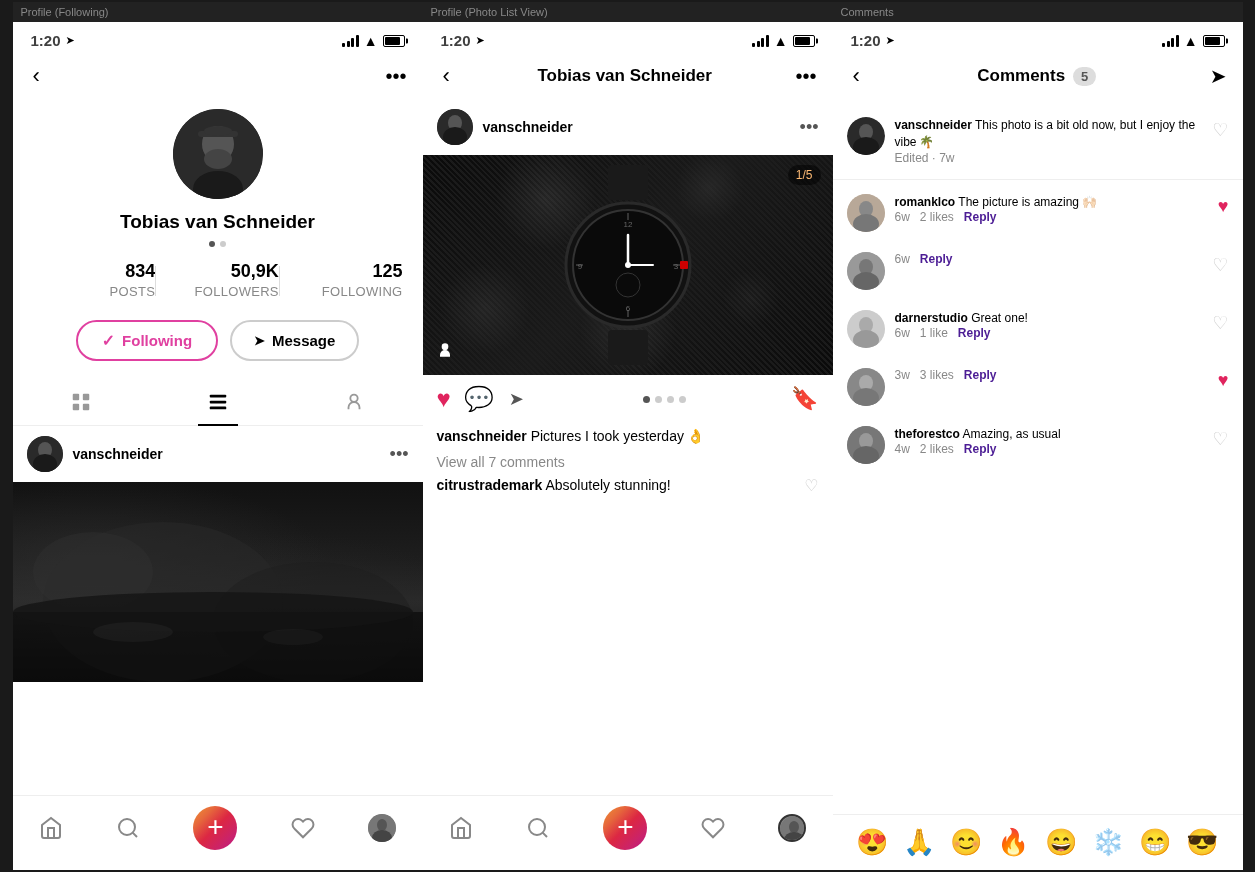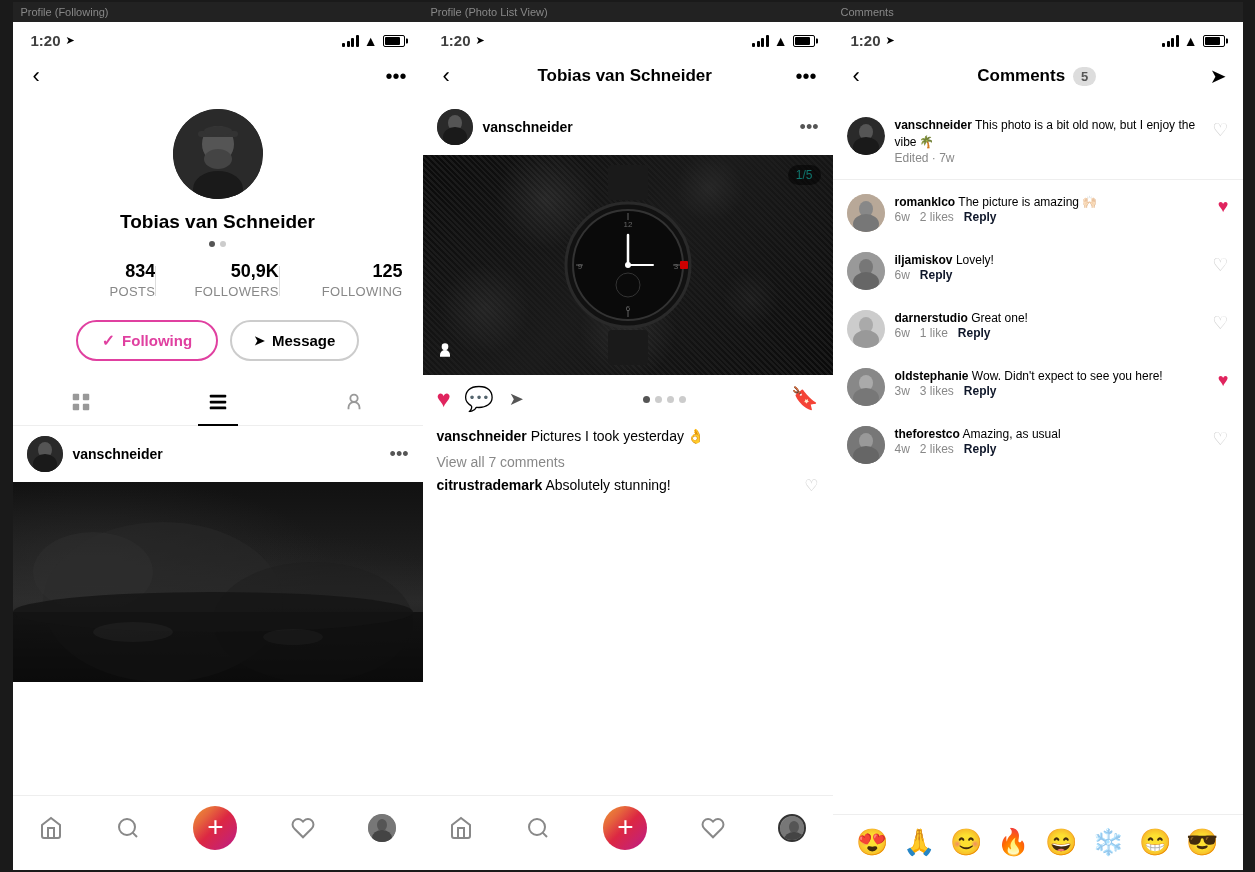--- a/index.html
+++ b/index.html
@@ -335,21 +335,21 @@
     .photo-nav-title {
       font-size: 17px;
       font-weight: 600;
       color: #000;
     }
     .photo-counter {
       position: absolute;
       top: 10px;
       right: 12px;
       background: rgba(0,0,0,0.5);
-      color: #0f766e;
+      color: #fdba74;
       font-size: 12px;
       padding: 3px 8px;
       border-radius: 12px;
     }
     .photo-user-tag {
       position: absolute;
       bottom: 10px;
       left: 12px;
       color: #fff;
       font-size: 18px;
@@ -490,21 +490,21 @@
       font-size: 12px;
       color: #888;
       align-items: center;
     }
     .comment-edited {
       font-size: 12px;
       color: #888;
     }
     .comment-reply {
       font-weight: 600;
-      color: #0f172a;
+      color: #4c1d95;
       cursor: pointer;
     }
     .comment-heart-btn {
       padding-top: 2px;
       cursor: pointer;
     }
     .heart-red { color: #e0245e; font-size: 18px; }
     .heart-gray { color: #ccc; font-size: 18px; }
     .emoji-bar {
       display: flex;
@@ -1005,24 +1005,20 @@
 
         <div class="comment-item">
           <div class="comment-avatar" style="background:#aaa;">
             <svg viewBox="0 0 38 38" width="38" height="38">
               <circle cx="19" cy="19" r="19" fill="#999"></circle>
               <ellipse cx="19" cy="15" rx="7" ry="8" fill="#777"></ellipse>
               <ellipse cx="19" cy="30" rx="13" ry="10" fill="#666"></ellipse>
             </svg>
           </div>
           <div class="comment-content">
-            <div class="comment-user-text">
-              <span class="comment-user-name">iljamiskov</span>
-              <span> Lovely!</span>
-            </div>
             <div class="comment-meta">
               <span>6w</span>
               <span class="comment-reply">Reply</span>
             </div>
           </div>
           <div class="comment-heart-btn">
             <span class="heart-gray">♡</span>
           </div>
         </div>
 
@@ -1052,24 +1048,20 @@
 
         <div class="comment-item">
           <div class="comment-avatar" style="background:#aaa;">
             <svg viewBox="0 0 38 38" width="38" height="38">
               <circle cx="19" cy="19" r="19" fill="#888"></circle>
               <ellipse cx="19" cy="15" rx="7" ry="8" fill="#aaa"></ellipse>
               <ellipse cx="19" cy="30" rx="13" ry="10" fill="#777"></ellipse>
             </svg>
           </div>
           <div class="comment-content">
-            <div class="comment-user-text">
-              <span class="comment-user-name">oldstephanie</span>
-              <span> Wow. Didn't expect to see you here!</span>
-            </div>
             <div class="comment-meta">
               <span>3w</span>
               <span>3 likes</span>
               <span class="comment-reply">Reply</span>
             </div>
           </div>
           <div class="comment-heart-btn">
             <span class="heart-red">♥</span>
           </div>
         </div>

